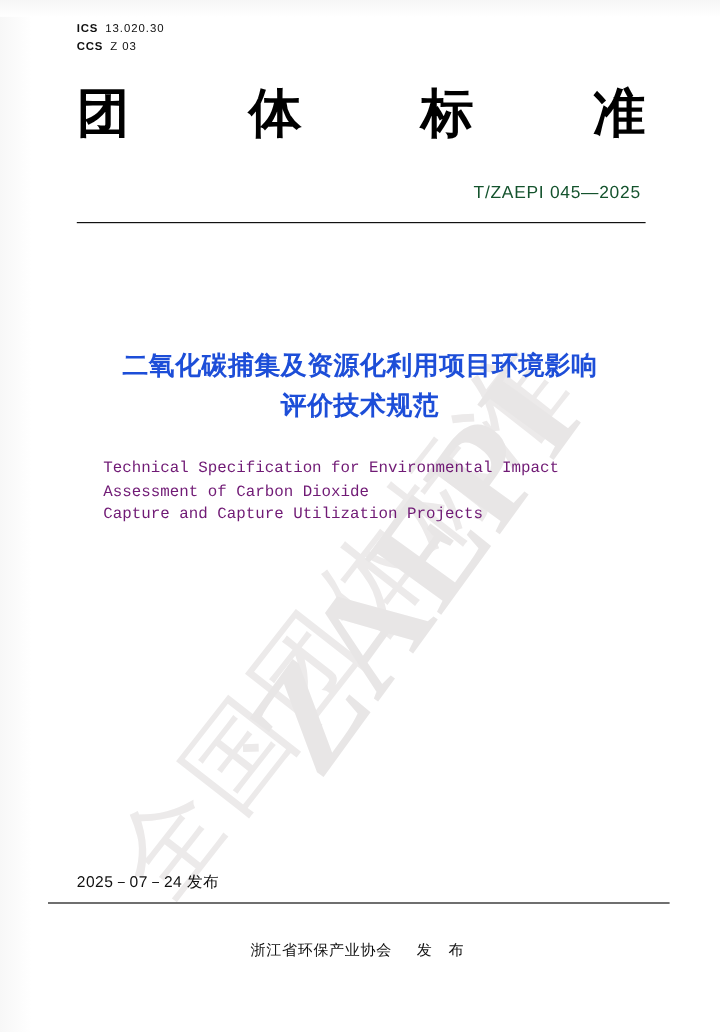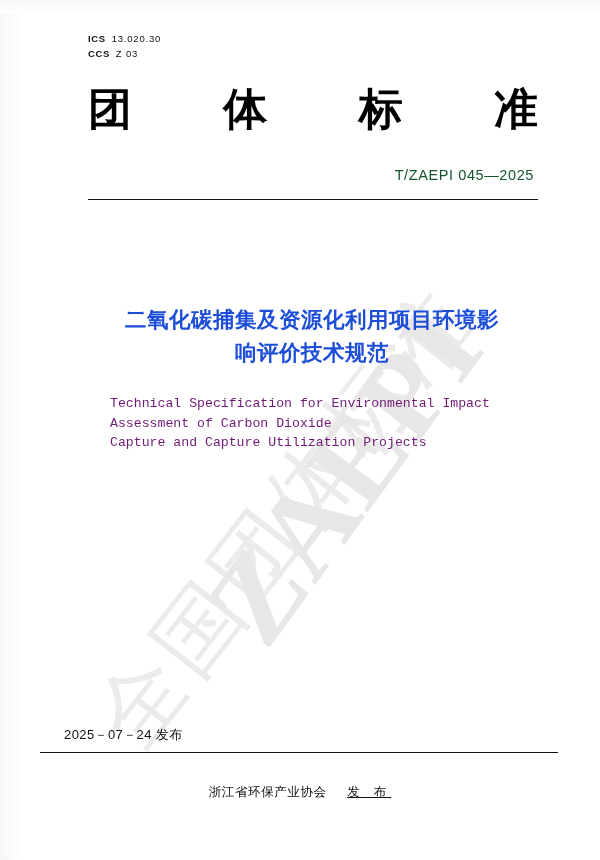--- a/index.html
+++ b/index.html
@@ -54,24 +54,23 @@
     font-weight: bold;
     letter-spacing: 2px;
     transform: rotate(-54deg);
     color: #e8e6e6;
   }
 
   
   .content {
     position: relative;
     z-index: 2;
-    padding: 32px 40px 0 40px;
+    padding: 18px 40px 0 40px;
     height: 100%;
     box-sizing: border-box;
-    margin-left: 24px;
   }
 
   .ics-block {
     font-family: "Liberation Sans", sans-serif;
     font-size: 9.5px;
     line-height: 1.55;
     letter-spacing: 0.3px;
     color: #111;
     margin-left: 24px;
   }
@@ -156,21 +155,20 @@
     top: 784px;
     text-align: center;
     font-family: "DejaVu Sans", sans-serif;
     font-size: 12.5px;
     letter-spacing: 0.6px;
     color: #111;
   }
   .publisher .pub-word {
     margin-left: 16px;
     letter-spacing: 5px;
-    text-decoration: underline;
   }
 
   
   .scan-edge-left {
     position: absolute; left: 0; top: 0; width: 26px; height: 860px;
     background: linear-gradient(to right, #f7f7f7, #ffffff);
     z-index: 1;
   }
   .scan-edge-top {
     position: absolute; left: 0; top: 0; width: 600px; height: 14px;

